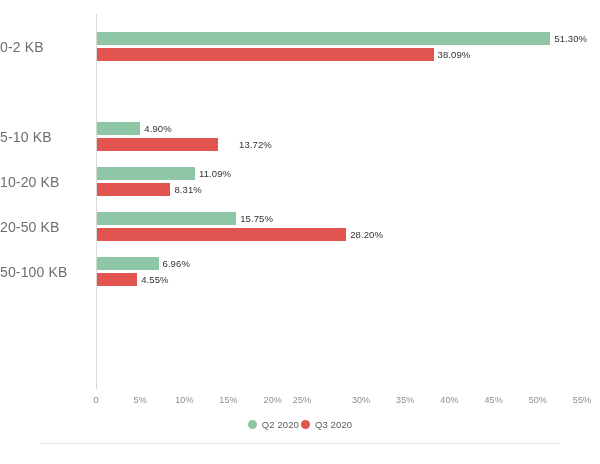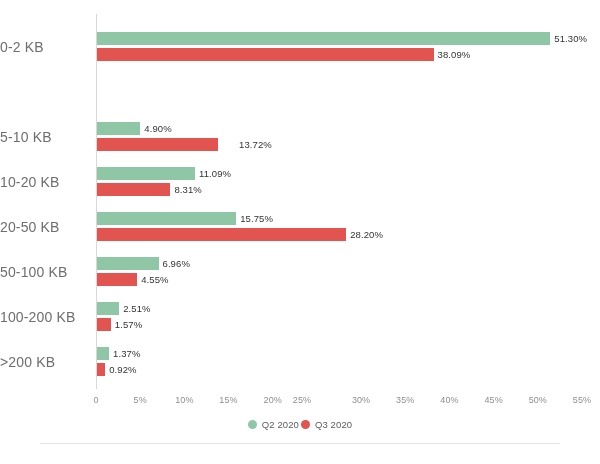--- a/index.html
+++ b/index.html
@@ -220,42 +220,20 @@
         </div>
         <div class="cat-row" style="top: 235px;">
           <div class="cat-label">50-100 KB</div>
           <div class="bar-wrap q2">
             <div class="bar green" style="width: 61.5011px; background: rgb(143, 199, 166);"></div>
             <div class="bar-value" style="left: 65.5011px;">6.96%</div>
           </div>
           <div class="bar-wrap q3">
             <div class="bar red" style="width: 40.2055px; background: rgb(225, 84, 79);"></div>
             <div class="bar-value" style="left: 44.2055px;">4.55%</div>
-          </div>
-        </div>
-        <div class="cat-row" style="top: 280px;">
-          <div class="cat-label">100-200 KB</div>
-          <div class="bar-wrap q2">
-            <div class="bar green" style="width: 22.1793px; background: rgb(143, 199, 166);"></div>
-            <div class="bar-value" style="left: 26.1793px;">2.51%</div>
-          </div>
-          <div class="bar-wrap q3">
-            <div class="bar red" style="width: 13.8731px; background: rgb(225, 84, 79);"></div>
-            <div class="bar-value" style="left: 17.8731px;">1.57%</div>
-          </div>
-        </div>
-        <div class="cat-row" style="top: 325px;">
-          <div class="cat-label">&gt;200 KB</div>
-          <div class="bar-wrap q2">
-            <div class="bar green" style="width: 12.1058px; background: rgb(143, 199, 166);"></div>
-            <div class="bar-value" style="left: 16.1058px;">1.37%</div>
-          </div>
-          <div class="bar-wrap q3">
-            <div class="bar red" style="width: 8.12945px; background: rgb(225, 84, 79);"></div>
-            <div class="bar-value" style="left: 12.1295px;">0.92%</div>
           </div>
         </div>
       </div>
   </div>
 
   <div class="x-axis">
       <div class="x-tick" style="left: 96px;">0</div>
       <div class="x-tick" style="left: 140.182px;">5%</div>
       <div class="x-tick" style="left: 184.364px;">10%</div>
       <div class="x-tick" style="left: 228.545px;">15%</div>

